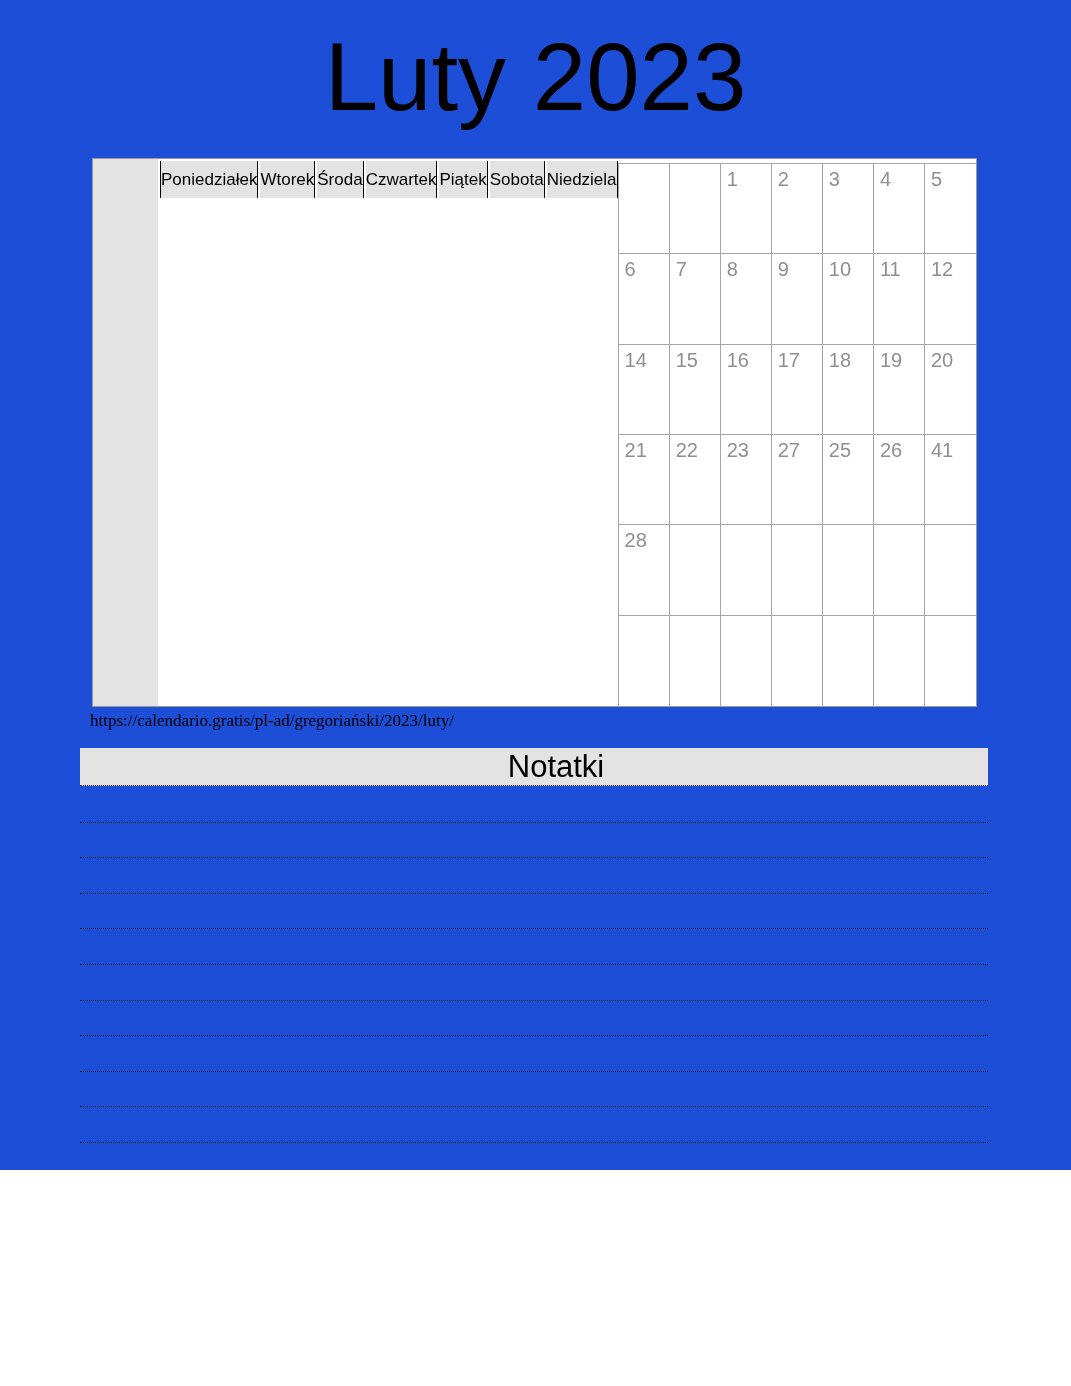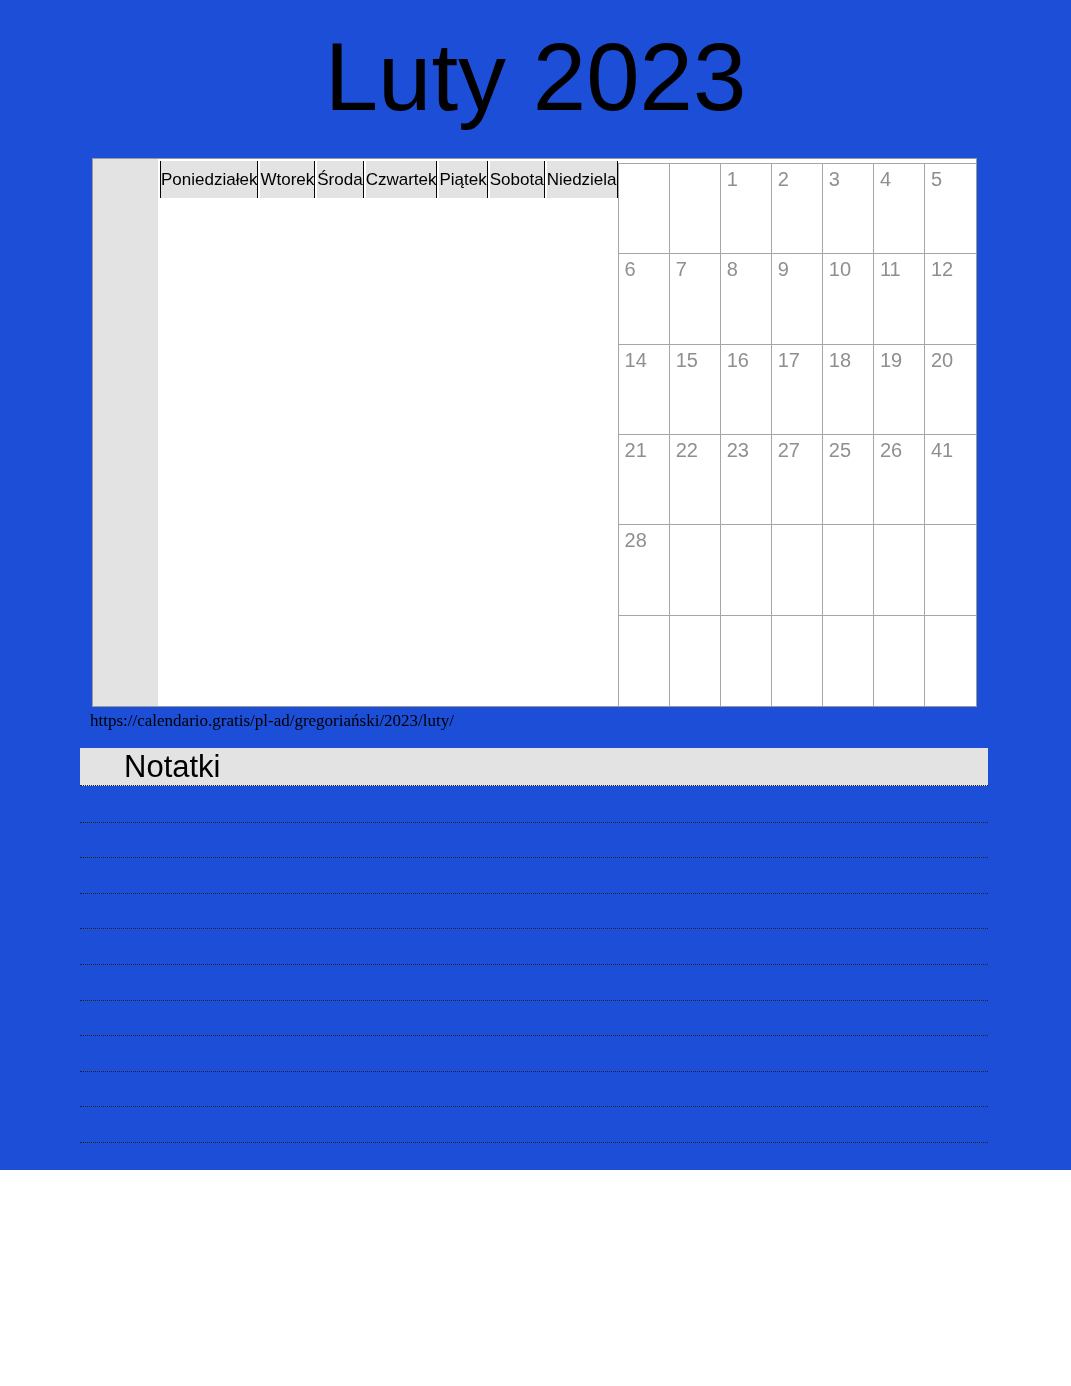--- a/index.html
+++ b/index.html
@@ -77,20 +77,21 @@
     position:absolute; left:90px; top:711px;
     font-size:17px; color:#000;font-family:Liberation Serif, serif;
   }
 
   
   .notes-header {
     position:absolute; left:80px; top:748px;
     width:908px; height:38px;
     background:var(--notes-header-bg,#e3e3e3);
     border-bottom:1px dotted #222;
+    text-align:center;
     padding-left:44px;
   }
   .notes-title {
     font-size:31px; line-height:38px; color:#000;
   }
   .notes-lines {
     position:absolute; left:80px; top:787px;
     width:908px;
   }
   .note-line {

